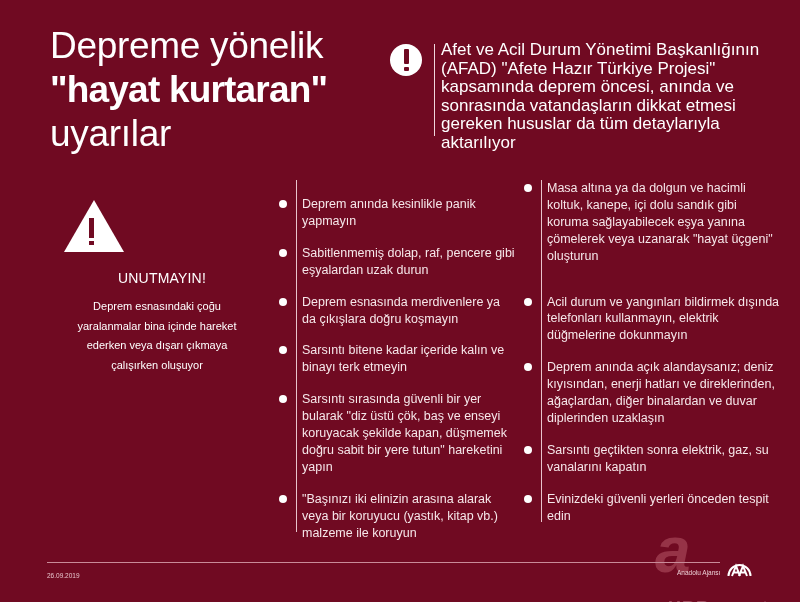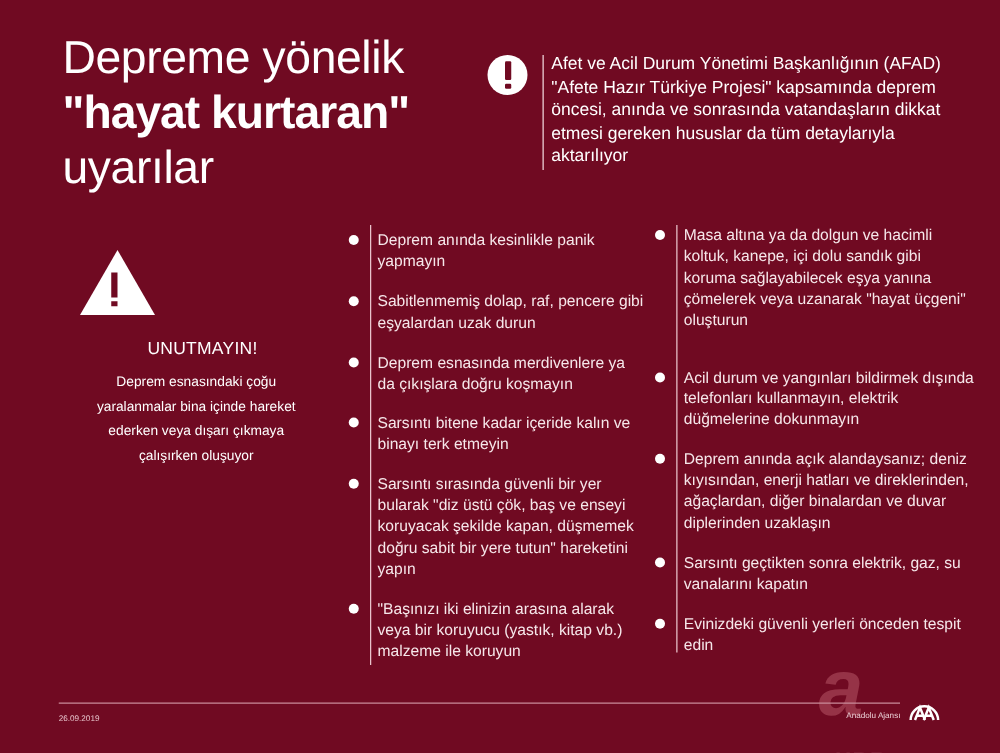--- a/index.html
+++ b/index.html
@@ -31,21 +31,21 @@
     }
     .intro .circle-icon::after {
       content: ""; position: absolute; left: 13.5px; top: 23px;
       width: 5px; height: 4px; background: #700a22; border-radius: 1px;
     }
     .intro .vline {
       width: 1px; height: 92px; background: #f0d6dc; margin-left: 12px; margin-top: 3px; flex: none;
     }
     .intro .text {
       margin-left: 6px; width: 320px;
-      font-size: 14px; line-height: 18.6px; font-weight: 500;
+      font-size: 17px; line-height: 18.6px; font-weight: 500;
     }
 
     .warn {
       position: absolute; left: 62px; top: 200px; width: 200px; text-align: center;
     }
     .warn .tri {
       width: 0; height: 0;
       border-left: 30px solid transparent; border-right: 30px solid transparent;
       border-bottom: 52px solid #ffffff; position: relative; margin-left: 2px;
     }
@@ -117,21 +117,21 @@
 <div class="warn">
   <div class="tri"></div>
   <div class="label">UNUTMAYIN!</div>
   <div class="body">Deprem esnasındaki çoğu yaralanmalar bina içinde hareket ederken veya dışarı çıkmaya çalışırken oluşuyor</div>
 </div>
 <div class="warn-mark-bar"></div>
 <div class="warn-mark-dot"></div>
 
 <div class="col c1">
   <div class="vline"></div>
-  <div class="item" style="margin-top:4px">
+  <div class="item" style="margin-top:16px">
     <span class="dot"></span>
     <span>Deprem anında kesinlikle panik yapmayın</span>
   </div>
   <div class="item" style="margin-top:15px">
     <span class="dot"></span>
     <span>Sabitlenmemiş dolap, raf, pencere gibi eşyalardan uzak durun</span>
   </div>
   <div class="item" style="margin-top:15px">
     <span class="dot"></span>
     <span>Deprem esnasında merdivenlere ya da çıkışlara doğru koşmayın</span>

